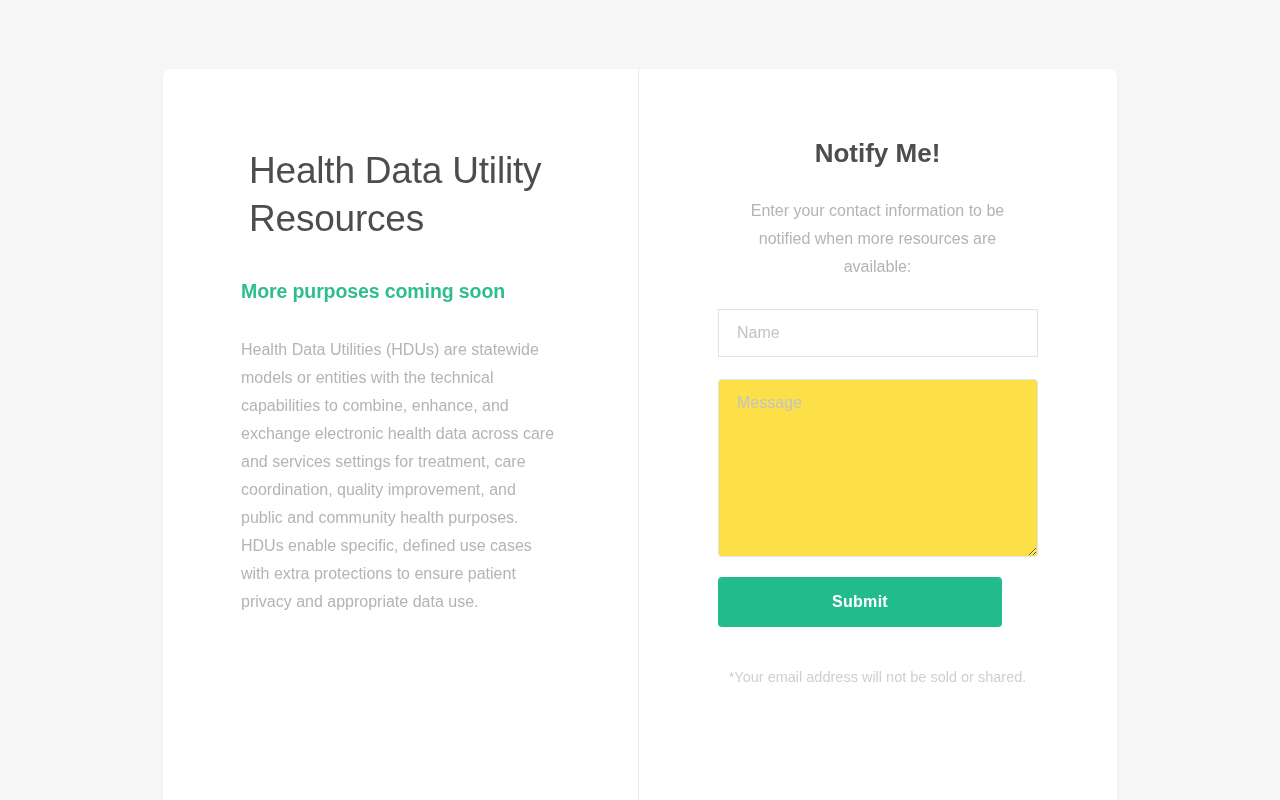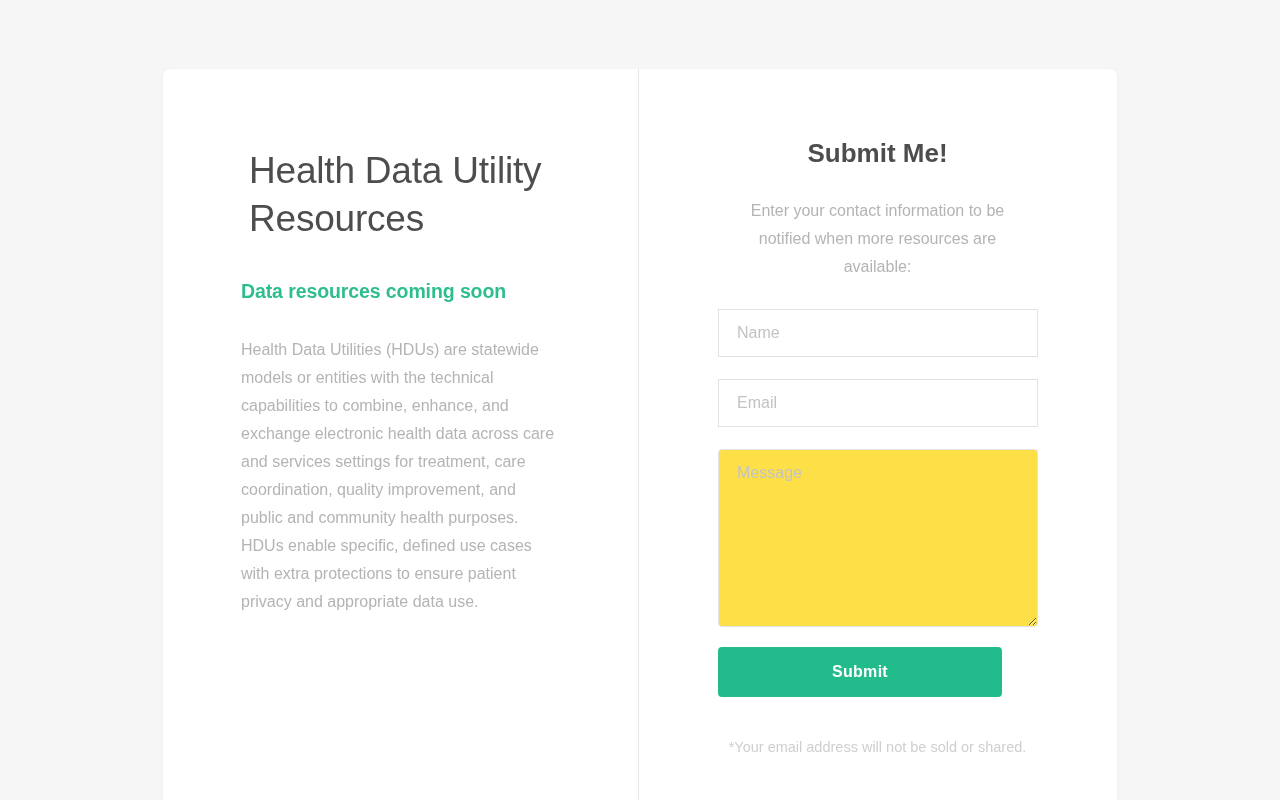--- a/index.html
+++ b/index.html
@@ -156,34 +156,33 @@
 </head>
 <body>
 
 <div class="page">
 
   <div class="card">
 
     <div class="col-left">
       <h1 class="headline">Health Data Utility Resources</h1>
 
-      <h2 class="subhead">Data resources coming soon</h2>
+      <h2 class="subhead">More purposes coming soon</h2>
 
       <p class="bodytext">Health Data Utilities (HDUs) are statewide models or entities with the technical capabilities to combine, enhance, and exchange electronic health data across care and services settings for treatment, care coordination, quality improvement, and public and community health purposes. HDUs enable specific, defined use cases with extra protections to ensure patient privacy and appropriate data use.</p>
     </div>
 
     <div class="col-right">
-      <h2 class="form-title">Submit Me!</h2>
+      <h2 class="form-title">Notify Me!</h2>
 
       <p class="form-desc">Enter your contact information to be notified when more resources are available:</p>
 
       <div class="form">
         <input class="field" type="text" placeholder="Name" style="">
 
-        <input class="field" type="email" placeholder="Email" style="">
 
         <textarea class="field-message" placeholder="Message" style=""></textarea>
 
         <button class="submit-btn">Submit</button>
 
         <p class="disclaimer">*Your email address will not be sold or shared.</p>
       </div>
     </div>
 
   </div>

